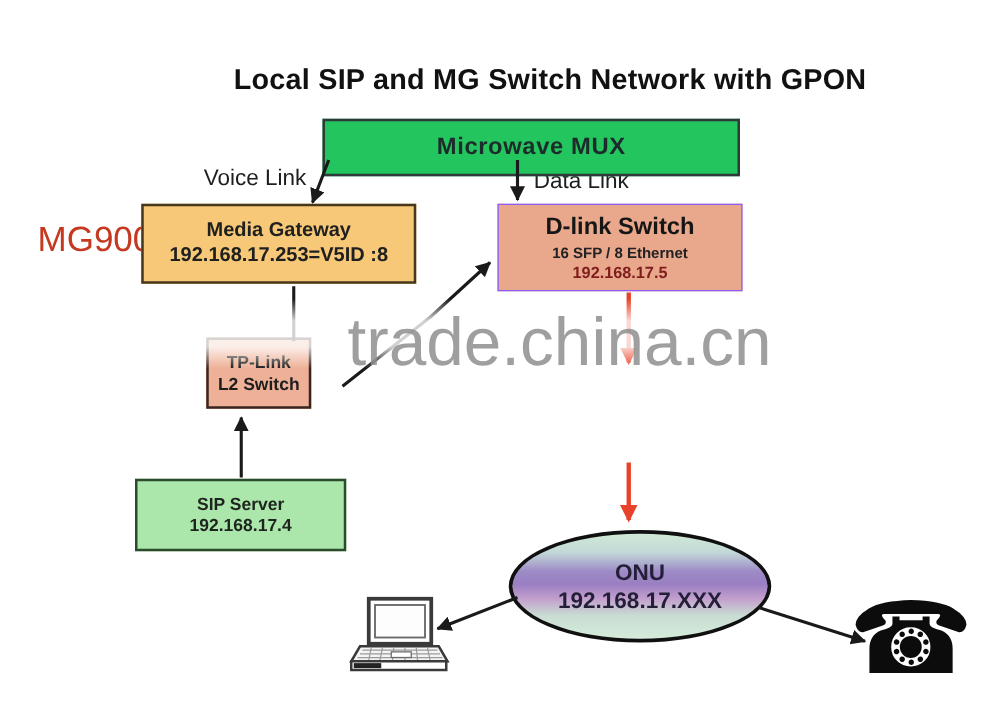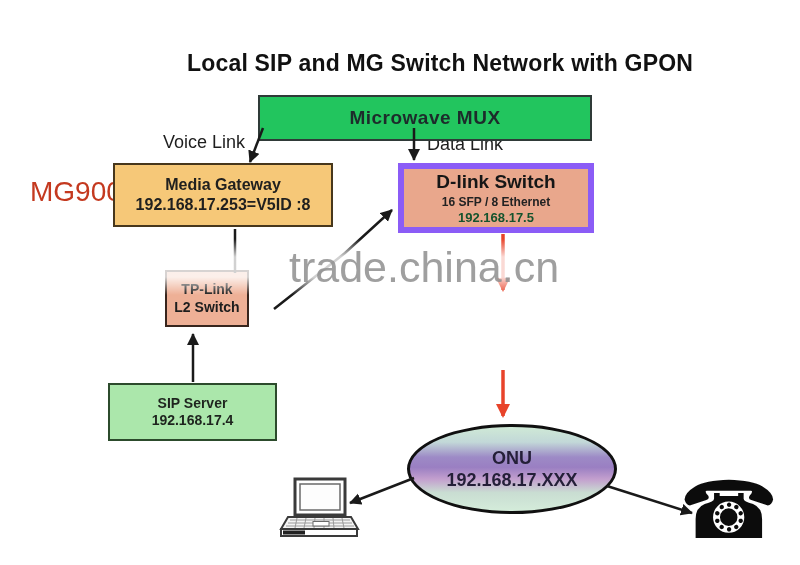--- a/index.html
+++ b/index.html
@@ -13,24 +13,24 @@
   }
   .node{
     position:absolute;display:flex;flex-direction:column;align-items:center;
     justify-content:center;text-align:center;z-index:1;box-sizing:border-box;
   }
   .node .nl{line-height:1.25;}
   .mux{left:258px;top:95px;width:334px;height:46px;background:#22c55e;border:2px solid #2f3a38;}
   .mux .nl{font-size:19px;font-weight:bold;color:#1d2b2b;letter-spacing:.5px;}
   .mg{left:113px;top:163px;width:220px;height:64px;background:#f6c878;border:2px solid #47371c;}
   .mg .nl{font-size:16px;font-weight:bold;color:#20201f;}
-  .dlink{left:398px;top:163px;width:196px;height:70px;background:#e9a78c;border:6px solid #8b5cf6;}
+  .dlink{left:398px;top:163px;width:196px;height:70px;background:#e9a78c;border:1px solid #8b5cf6;}
   .dlink .nl1{font-size:19px;font-weight:bold;color:#161616;}
   .dlink .nl2{font-size:12px;font-weight:bold;color:#222;margin-top:1px;}
-  .dlink .nl3{font-size:13px;font-weight:bold;color:#14532d;}
+  .dlink .nl3{font-size:13px;font-weight:bold;color:#7f1d1d;}
   .tplink{left:165px;top:270px;width:84px;height:57px;background:#eeb096;border:2px solid #38251d;}
   .tplink .nl{font-size:14px;font-weight:bold;color:#1d1d1d;}
   .sip{left:108px;top:383px;width:169px;height:58px;background:#abe7ab;border:2px solid #2c4b2c;}
   .sip .nl{font-size:14px;font-weight:bold;color:#1e241e;}
   .olt{left:403px;top:297px;width:193px;height:72px;background:#6f9dca;border:2px solid #40648e;}
   .olt .nl{font-size:18px;font-weight:bold;color:#141d28;}
   .onu{
     left:407px;top:424px;width:210px;height:90px;border:3px solid #101010;border-radius:50%;
     background:linear-gradient(180deg,#cfe9d6 0%,#c2d8d8 18%,#9d8ac6 36%,#9a7fc2 48%,#c39fce 62%,#c9ddd2 78%,#d4ecda 100%);
   }
@@ -38,22 +38,22 @@
   .linklabel{position:absolute;font-size:18px;color:#1e1e1e;z-index:1;}
   .voice{left:163px;top:132px;}
   .data{left:427px;top:134px;}
   .mg900{position:absolute;left:30px;top:176px;font-size:28px;color:#c4391f;z-index:1;}
   svg.wires{position:absolute;left:0;top:0;z-index:2;}
   .haze{
     position:absolute;left:40px;top:239px;width:695px;height:56px;z-index:3;pointer-events:none;
     background:linear-gradient(to bottom,rgba(255,255,255,0) 0%,rgba(255,255,255,.8) 32%,rgba(255,255,255,.8) 68%,rgba(255,255,255,0) 100%);
   }
   .wm{
-    position:absolute;left:278px;top:243px;z-index:4;font-size:43px;color:rgba(142,142,142,.85);
-    letter-spacing:0;pointer-events:none;margin-left:11px;
+    position:absolute;left:278px;top:243px;z-index:4;font-size:54px;color:rgba(142,142,142,.85);
+    letter-spacing:0;pointer-events:none;
   }
   .phone{
     position:absolute;left:679px;top:471px;z-index:2;font-size:80px;line-height:1;color:#0c0c0c;
     font-family:"DejaVu Sans",sans-serif;
   }
 </style>
 </head>
 <body>
 
 <div class="stage">

